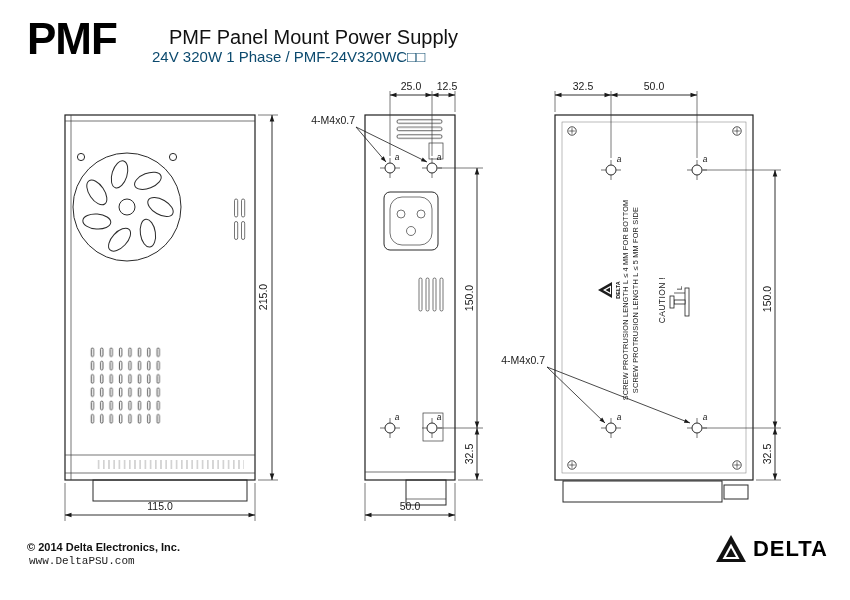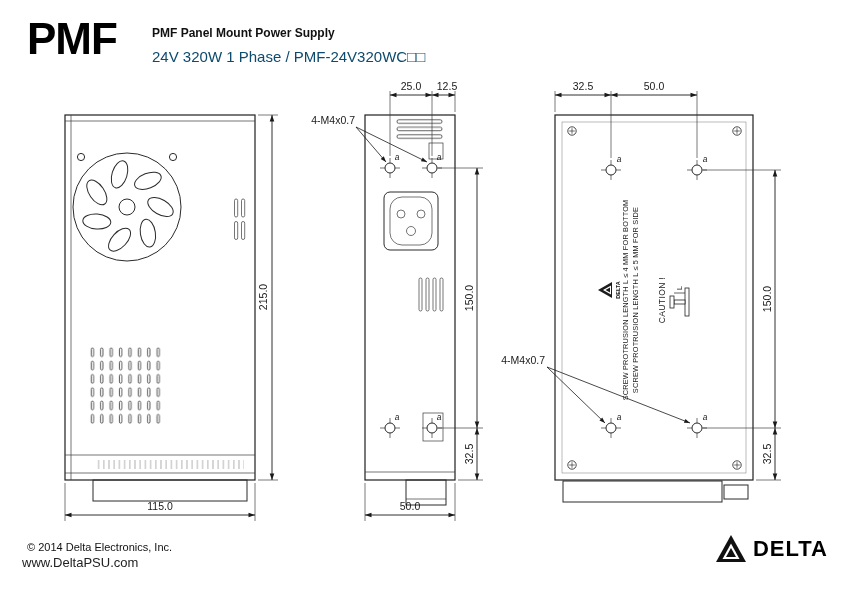--- a/index.html
+++ b/index.html
@@ -2,25 +2,25 @@
 <html><head>
 <meta charset="utf-8">
 <style>
   html,body{margin:0;padding:0;background:#fff;}
   body{width:850px;height:600px;position:relative;overflow:hidden;
        font-family:"Liberation Sans","DejaVu Sans",sans-serif;color:#111;}
   
   .hdr{position:absolute;left:0;top:0;width:850px;height:74px;}
   .pmf-logo{position:absolute;left:27px;top:14px;font-size:44px;font-weight:800;
             letter-spacing:-1px;color:#000;}
-  .doc-title{position:absolute;left:152px;top:26px;font-size:12px;font-weight:bold;color:#111;}
+  .doc-title{position:absolute;left:169px;top:26px;font-size:20px;font-weight:normal;color:#111;}
   .doc-subtitle{position:absolute;left:152px;top:48px;font-size:15px;color:#0c4a6e;}
   
-  .ftr-copy{position:absolute;left:27px;top:541px;font-size:11px;font-weight:normal;color:#111;text-align:center;}
-  .ftr-web{position:absolute;left:22px;top:555px;font-size:13px;color:#222;}
+  .ftr-copy{position:absolute;left:27px;top:541px;font-size:11px;font-weight:bold;color:#111;text-align:center;}
+  .ftr-web{position:absolute;left:29px;top:555px;font-size:11px;color:#222;font-family:Liberation Mono, monospace;}
   .brand{position:absolute;right:22px;top:534px;display:flex;align-items:center;gap:6px;}
   .brand-text{font-size:22px;font-weight:bold;letter-spacing:1px;color:#000;}
   
   svg.sheet{position:absolute;left:0;top:0;}
   .body{fill:#fff;stroke:#1f1f1f;stroke-width:1.2;}
   .lnf{fill:none;stroke:#2a2a2a;stroke-width:1;}
   .thin{stroke:#3a3a3a;stroke-width:0.7;fill:none;}
   .thin2{stroke:#777;stroke-width:0.5;fill:none;}
   .ext{stroke:#333;stroke-width:0.65;}
   .dim{stroke:#1a1a1a;stroke-width:0.9;fill:none;}

